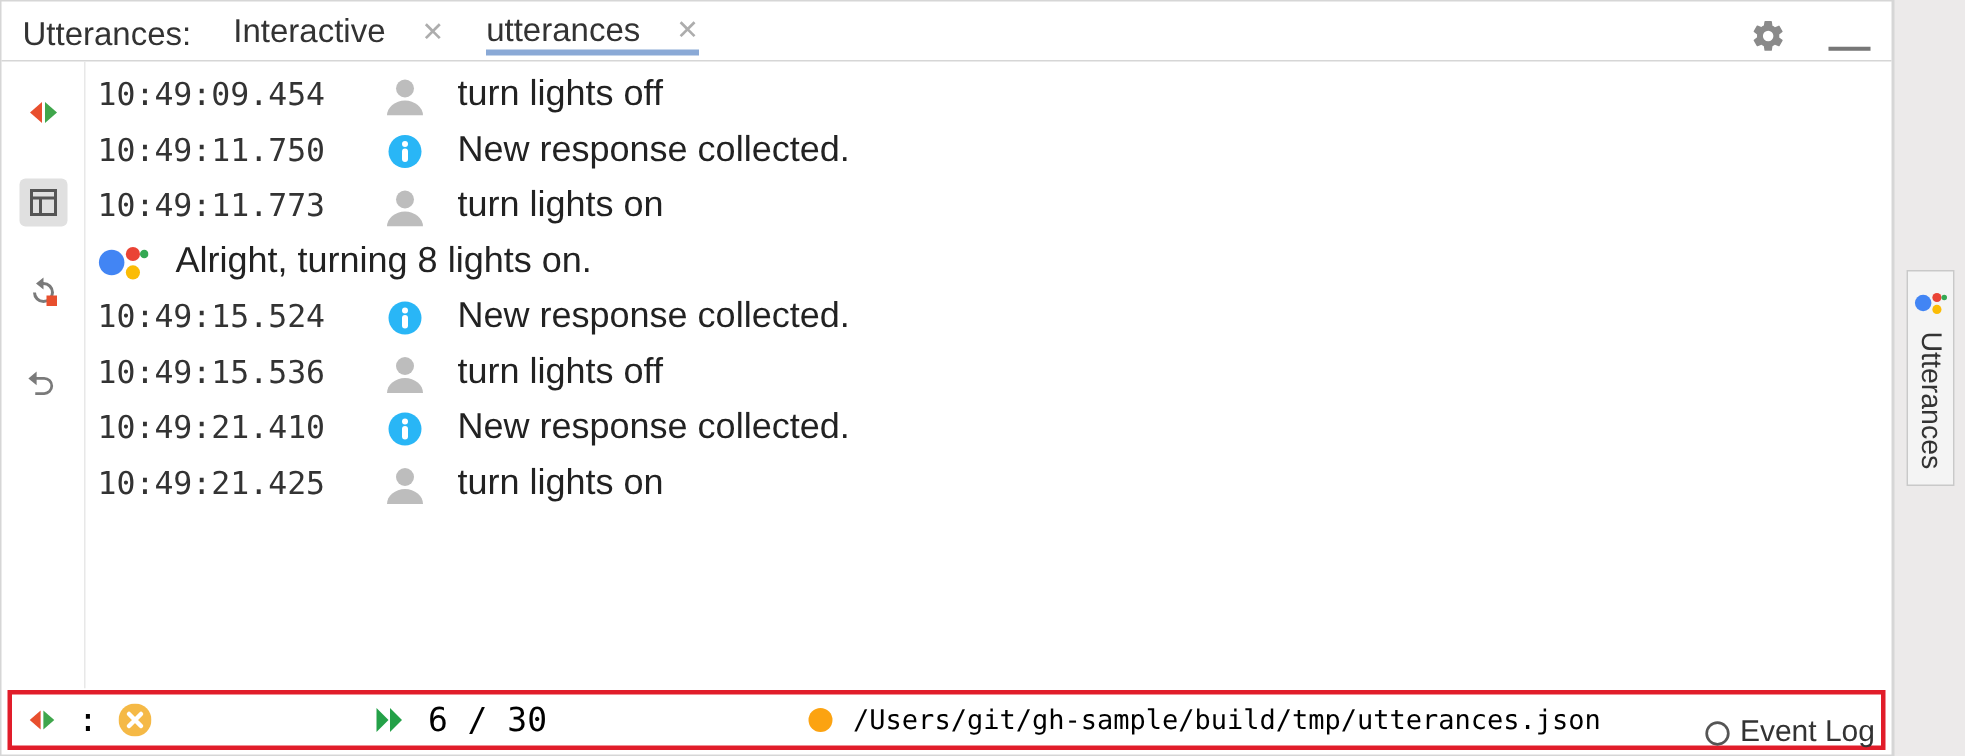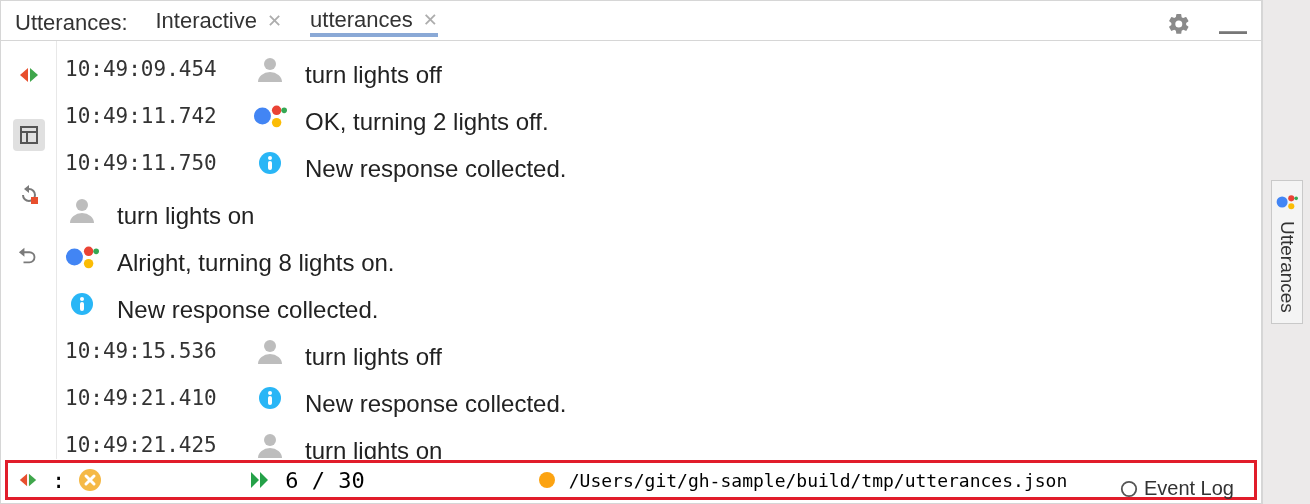--- a/index.html
+++ b/index.html
@@ -5,46 +5,46 @@
   * { box-sizing: border-box; margin: 0; padding: 0; }
   html, body { width: 1310px; height: 504px; font-family: "Helvetica Neue", Arial, sans-serif; background: #f5f5f5; overflow: hidden; }
   
   .root { display: flex; width: 100%; height: 100%; }
   .main-col { flex: 1; display: flex; flex-direction: column; min-width: 0; background: #fff; border: 1px solid #d6d6d6; }
   .side-col { width: 48px; background: #eceaea; border-left: 1px solid #d6d6d6; display: flex; flex-direction: column; justify-content: center; align-items: center; }
 
   
   .tabbar { display:flex; align-items:flex-end; height:40px; border-bottom:1px solid #d6d6d6; padding:4px 14px; gap:28px; font-size:22px; color:#333; }
   .tabbar .label { font-size:22px; }
-  .tab { display:flex; align-items:center; gap:10px; height:100%; cursor:pointer; }
+  .tab { display:flex; align-items:center; gap:24px; height:100%; cursor:pointer; }
   .tab.active { border-bottom: 4px solid #8aa9d6; margin-bottom:-1px; }
   .close-x { color:#adadad; font-size:18px; }
   .spacer { flex:1; }
   .gear { color:#888; }
   .minimize { color:#777; font-weight:bold; font-size:28px; line-height:10px; }
 
   
   .body { flex:1; display:flex; overflow:hidden; }
   .toolcol { width:56px; display:flex; flex-direction:column; align-items:center; padding-top:18px; gap:28px; border-right:1px solid #e8e8e8; }
   .tool { width:32px; height:32px; display:flex; align-items:center; justify-content:center; cursor:pointer; border-radius:4px; }
   .tool.layout { background:#e0e0e0; }
 
   .logpane { flex:1; overflow:hidden; padding:6px 10px 2px 8px; font-size:22px; line-height:26px; }
-  .logrow { display:flex; align-items:center; gap:18px; padding:3px 0 6px 0; }
+  .logrow { display:flex; gap:18px; padding:3px 0 6px 0; }
   .ts { font-family: Menlo, Consolas, monospace; font-size:21px; color:#333; min-width:170px; }
   .icon { width:34px; height:28px; display:flex; align-items:center; justify-content:center; flex-shrink:0; }
-  .msg { font-size:24px; color:#222;margin-top:12px; }
+  .msg { font-size:24px; color:#222; }
 
   
   .status-wrap { height:44px; display:flex; align-items:center; }
   .status { flex:1; margin:2px 4px 4px 4px; border:3px solid #e11d2a; padding:2px 10px; display:flex; align-items:center; gap:14px; font-size:22px; font-family:Menlo,Consolas,monospace; height:40px; }
   .status .gap1 { width:120px; }
   .status .dot-or { width:16px;height:16px;border-radius:50%;background:#fca311;display:inline-block;margin-left:160px; }
   .status .path { font-size:18px; }
-  .eventlog { position:absolute; right:76px; bottom:4px; font-size:20px; color:#333; display:flex; align-items:center; gap:6px; }
+  .eventlog { position:absolute; right:60px; bottom:4px; font-size:20px; color:#333; display:flex; align-items:center; gap:6px; }
 
   
   svg { display:block; }
 
   
   .side-tab { writing-mode: vertical-rl; font-size:19px; color:#333; padding:10px 4px; border:1px solid #c9c9c9; background:#f4f4f4; display:flex; align-items:center; gap:8px; cursor:pointer; }
 </style>
 </head>
 <body>
 
@@ -103,63 +103,53 @@
             <span class="ts">10:49:09.454</span>
             <span class="icon">
               <svg width="28" height="26" viewBox="0 0 28 26">
                 <circle cx="14" cy="8" r="6" fill="#bdbdbd"></circle>
                 <path d="M2 26 a12 10 0 0 1 24 0 Z" fill="#bdbdbd"></path>
               </svg>
             </span>
             <span class="msg">turn lights off</span>
           </div>
           <div class="logrow">
-            <span class="ts">10:49:11.742</span>
+            <span class="ts">10:49:11.750</span>
+            <span class="icon">
+              <svg width="24" height="24" viewBox="0 0 24 24">
+                <circle cx="12" cy="12" r="11" fill="#29b6f6"></circle>
+                <circle cx="12" cy="7" r="2" fill="#fff"></circle>
+                <rect x="10" y="10" width="4" height="9" rx="2" fill="#fff"></rect>
+              </svg>
+            </span>
+            <span class="msg">New response collected.</span>
+          </div>
+          <div class="logrow">
+            <span class="ts">10:49:11.773</span>
+            <span class="icon">
+              <svg width="28" height="26" viewBox="0 0 28 26">
+                <circle cx="14" cy="8" r="6" fill="#bdbdbd"></circle>
+                <path d="M2 26 a12 10 0 0 1 24 0 Z" fill="#bdbdbd"></path>
+              </svg>
+            </span>
+            <span class="msg">turn lights on</span>
+          </div>
+          <div class="logrow">
             <span class="icon">
               <svg width="36" height="28" viewBox="0 0 36 28">
                 <circle cx="10" cy="14" r="9" fill="#4285f4"></circle>
                 <circle cx="25" cy="8" r="5" fill="#ea4335"></circle>
                 <circle cx="25" cy="21" r="5" fill="#fbbc05"></circle>
                 <circle cx="33" cy="8" r="3" fill="#34a853"></circle>
               </svg>
             </span>
-            <span class="msg">OK, turning 2 lights off.</span>
-          </div>
-          <div class="logrow">
-            <span class="ts">10:49:11.750</span>
-            <span class="icon">
-              <svg width="24" height="24" viewBox="0 0 24 24">
-                <circle cx="12" cy="12" r="11" fill="#29b6f6"></circle>
-                <circle cx="12" cy="7" r="2" fill="#fff"></circle>
-                <rect x="10" y="10" width="4" height="9" rx="2" fill="#fff"></rect>
-              </svg>
-            </span>
-            <span class="msg">New response collected.</span>
-          </div>
-          <div class="logrow">
-            <span class="icon">
-              <svg width="28" height="26" viewBox="0 0 28 26">
-                <circle cx="14" cy="8" r="6" fill="#bdbdbd"></circle>
-                <path d="M2 26 a12 10 0 0 1 24 0 Z" fill="#bdbdbd"></path>
-              </svg>
-            </span>
-            <span class="msg">turn lights on</span>
-          </div>
-          <div class="logrow">
-            <span class="icon">
-              <svg width="36" height="28" viewBox="0 0 36 28">
-                <circle cx="10" cy="14" r="9" fill="#4285f4"></circle>
-                <circle cx="25" cy="8" r="5" fill="#ea4335"></circle>
-                <circle cx="25" cy="21" r="5" fill="#fbbc05"></circle>
-                <circle cx="33" cy="8" r="3" fill="#34a853"></circle>
-              </svg>
-            </span>
             <span class="msg">Alright, turning 8 lights on.</span>
           </div>
           <div class="logrow">
+            <span class="ts">10:49:15.524</span>
             <span class="icon">
               <svg width="24" height="24" viewBox="0 0 24 24">
                 <circle cx="12" cy="12" r="11" fill="#29b6f6"></circle>
                 <circle cx="12" cy="7" r="2" fill="#fff"></circle>
                 <rect x="10" y="10" width="4" height="9" rx="2" fill="#fff"></rect>
               </svg>
             </span>
             <span class="msg">New response collected.</span>
           </div>
           <div class="logrow">

